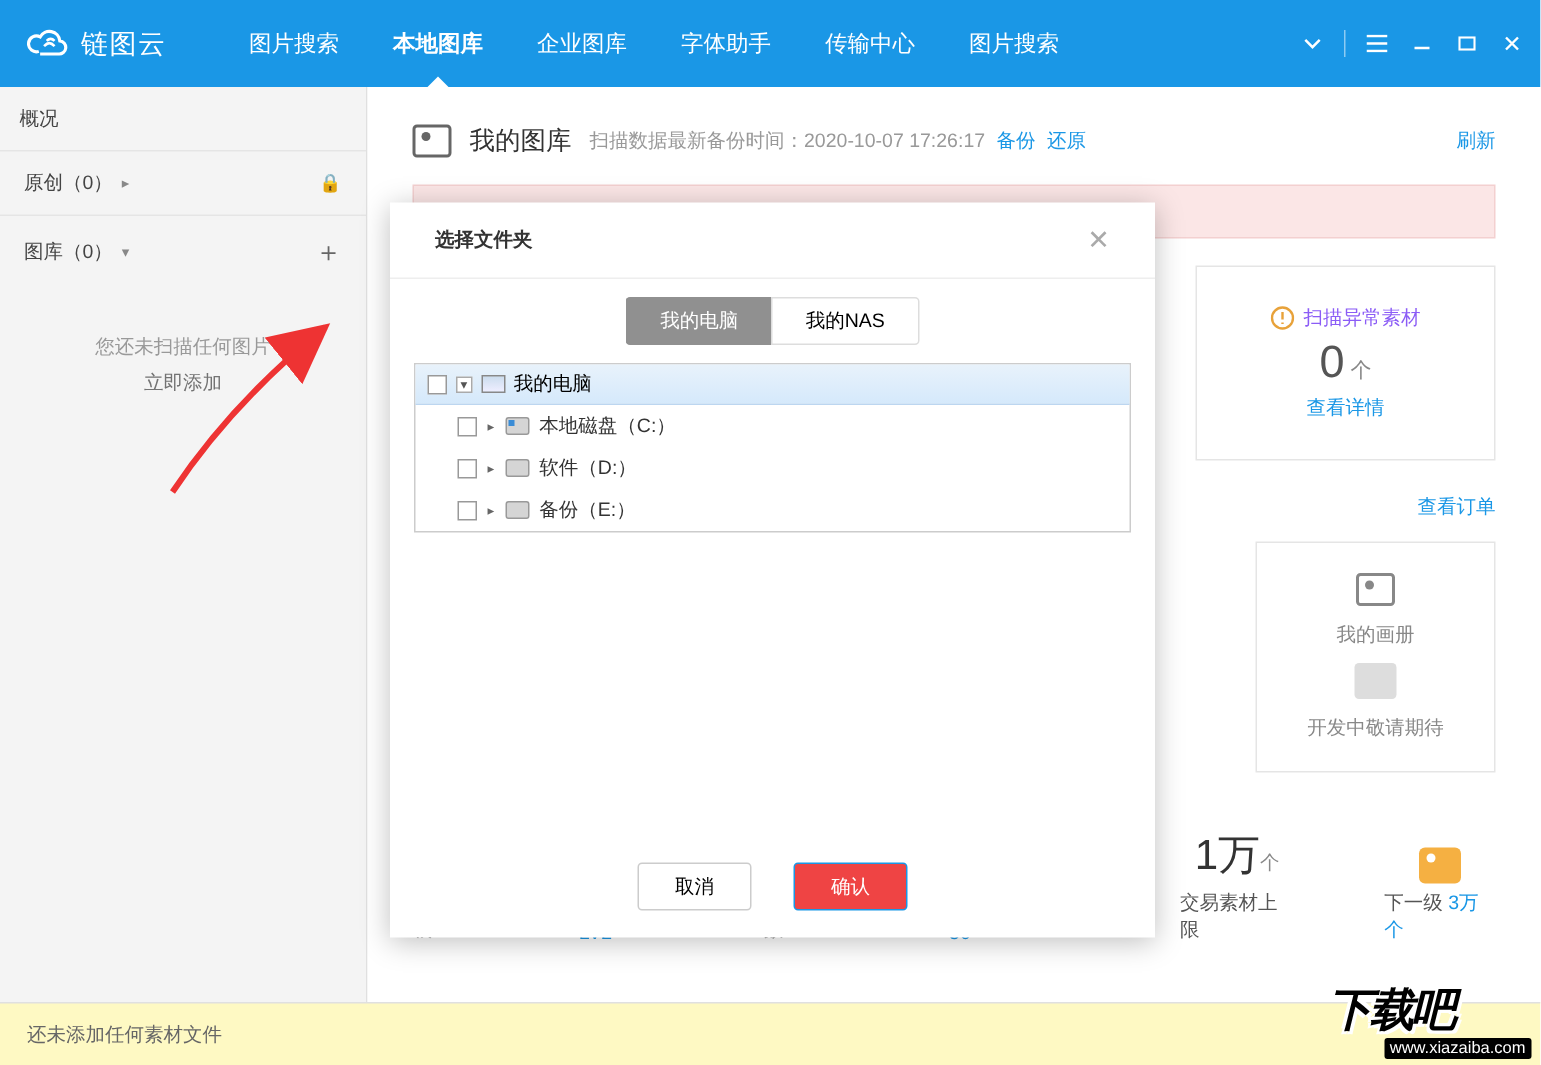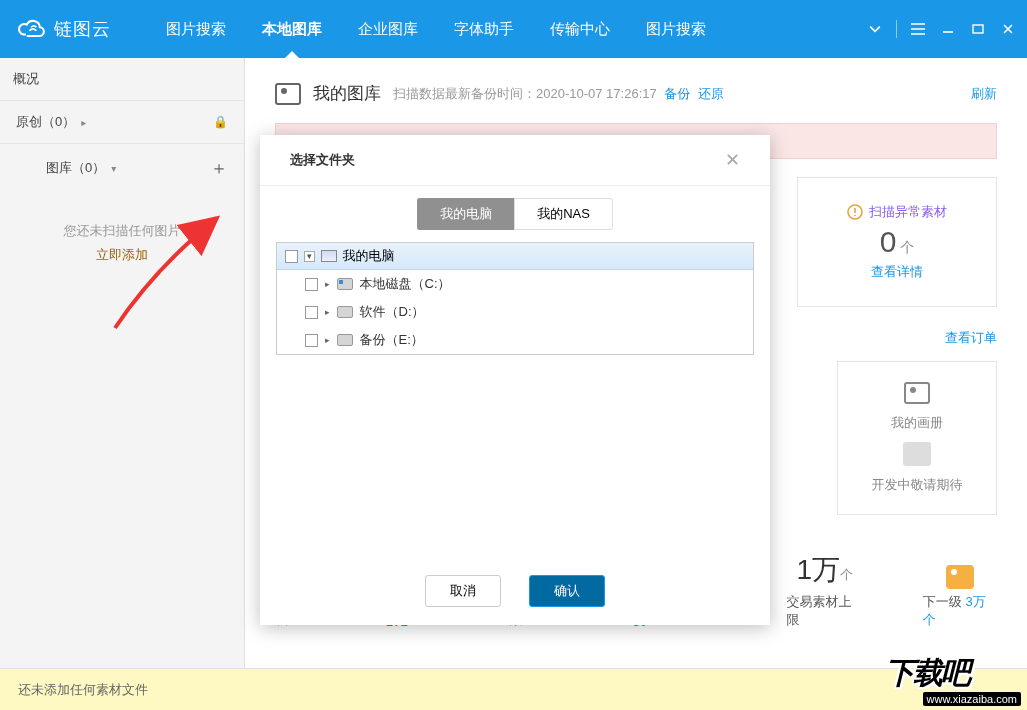--- a/index.html
+++ b/index.html
@@ -18,21 +18,21 @@
   .hdr-ctrl { width: 18px; height: 18px; cursor: pointer; display:flex; align-items:center; justify-content:center; }
   .hdr-sep { width:1px; height:18px; background: rgba(255,255,255,.5);}
 
   
   .sidebar { position: absolute; top: 58px; left: 0; width: 245px; bottom: 42px; background: #f4f4f4; border-right: 1px solid #e0e0e0; }
   .side-sect { padding: 12px 16px; border-bottom: 1px solid #e5e5e5; display:flex; align-items:center; font-size:13px; color:#444;}
   .side-sect .arrow { margin-left:6px; font-size:10px; color:#888;}
   .side-sect .lock { margin-left:auto; color:#d9a43f; font-size:12px;}
   .side-sect .plus { margin-left:auto; color:#666; font-size:18px; cursor:pointer; font-weight:300;}
   .side-empty { text-align:center; padding: 30px 10px; font-size:13px; color:#999;}
-  .side-empty .link { color:#a16207; cursor:pointer; display:block; margin-top:6px;}
+  .side-empty .link { color:#737373; cursor:pointer; display:block; margin-top:6px;}
   
   .red-arrow { position:absolute; top:150px; left:95px; width:140px; height:130px; pointer-events:none;}
 
   
   .main { position:absolute; top:58px; left:245px; right:0; bottom:42px; overflow:hidden; padding: 24px 30px 0 30px; background:#fff;}
   .gallery-head { display:flex; align-items:center; gap:12px; margin-bottom:18px;}
   .gallery-icon { width:26px; height:22px; border:2px solid #666; border-radius:3px; position:relative;}
   .gallery-icon::after{content:""; position:absolute; width:6px; height:6px; border-radius:50%; background:#666; top:3px; left:4px;}
   .gallery-title { font-size:17px; color:#333; font-weight:500;}
   .gallery-sub { font-size:13px; color:#999;}
@@ -84,21 +84,21 @@
   .tree-root { background: linear-gradient(#e8f2fb,#d5e9fb); border-bottom:1px solid #bcd6f0; padding:4px 8px; display:flex; align-items:center; gap:6px; font-size:13px;}
   .chk { width:13px; height:13px; border:1px solid #999; background:#fff; display:inline-block;}
   .tree-root .expand{ font-size:9px; color:#555; border:1px solid #aaa; padding:0 2px; line-height:9px; background:#fff;}
   .pc-ico{ width:16px;height:12px; border:1px solid #888; display:inline-block; position:relative; background:linear-gradient(#cde,#eef);}
   .tree-item { padding:5px 8px 5px 28px; display:flex; align-items:center; gap:7px; font-size:13px; color:#333;}
   .tree-item .tri{ font-size:9px; color:#666;}
   .disk-ico{ width:16px; height:12px; background:#d5d5d5; border:1px solid #999; border-radius:2px; display:inline-block; position:relative;}
   .disk-ico.c::after{content:""; position:absolute; width:4px; height:4px; background:#3a8cd6; left:1px; top:1px;}
   .modal-foot { margin-top:auto; padding:14px 0 18px; display:flex; justify-content:center; gap:28px;}
   .btn { padding:6px 24px; font-size:13px; border-radius:3px; cursor:pointer; border:1px solid #ccc; background:#fff;}
-  .btn.primary{ background:#0369a1; color:#fff; border-color:#1a97e6;}
+  .btn.primary{ background:#ef4444; color:#fff; border-color:#1a97e6;}
 </style>
 </head>
 <body>
 
 <div class="header">
   <div class="logo-wrap">
     <svg class="logo-icon" viewBox="0 0 32 32">
         <path fill="none" stroke="#fff" stroke-width="2.4" d="M9 22a6 6 0 1 1 1-11 8 8 0 0 1 15 3 5 5 0 0 1-1 10H10"></path>
         <path fill="none" stroke="#fff" stroke-width="2" d="M13 18c3-3 5-3 8 0M15 14c2-2 4-2 6 0"></path>
       </svg>
@@ -142,21 +142,21 @@
   </div>
 </div>
 
 <div class="sidebar">
   <div class="side-sect" style="font-weight:400;padding-left:13px;">概况</div>
   <div class="side-sect">
     <span>原创（0）</span>
     <span class="arrow">▸</span>
     <span class="lock">🔒</span>
   </div>
-  <div class="side-sect" style="border-bottom:none;margin-left:30px;">
+  <div class="side-sect" style="border-bottom:none;">
     <span>图库（0）</span>
     <span class="arrow">▾</span>
     <span class="plus">＋</span>
   </div>
   <div class="side-empty">
     <span>您还未扫描任何图片</span>
     <span class="link">立即添加</span>
   </div>
   <svg class="red-arrow" viewBox="0 0 140 130">
     <defs>

